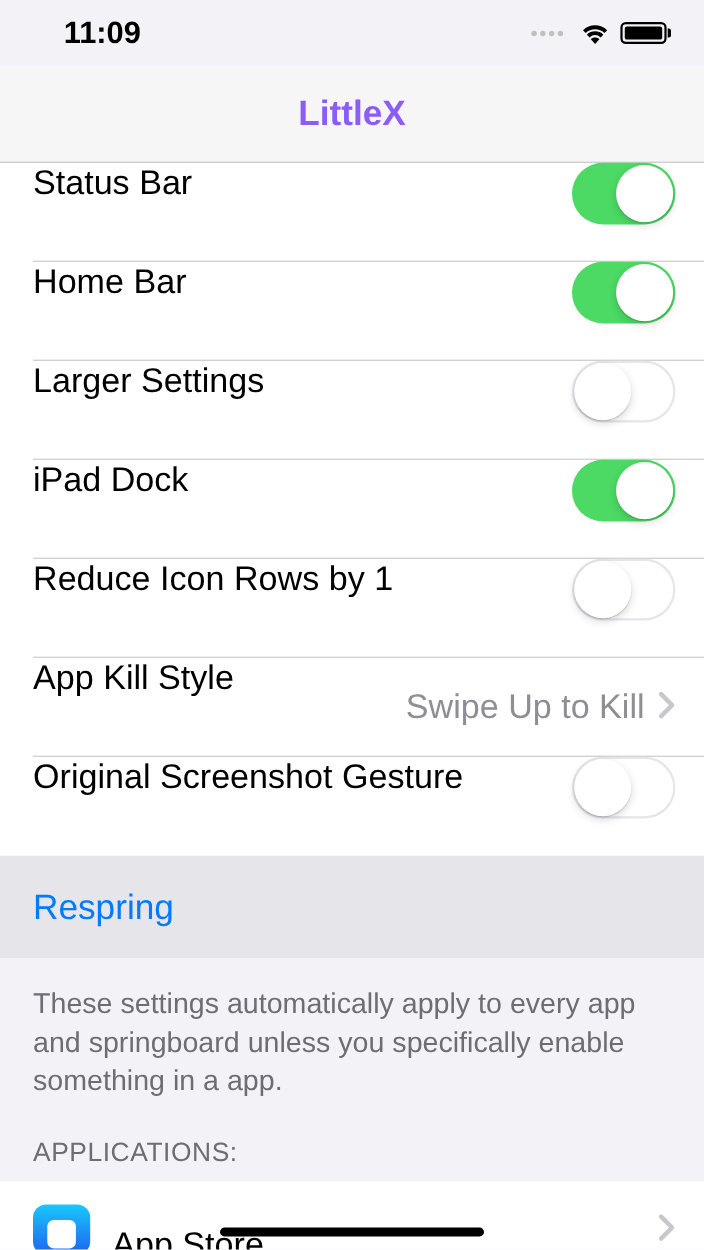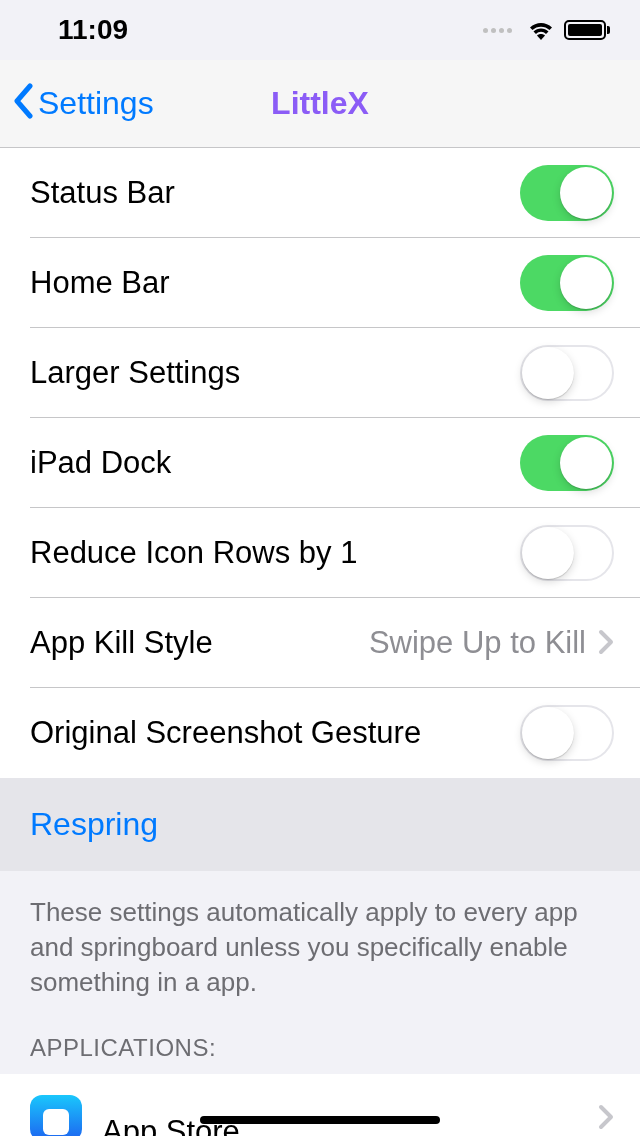--- a/index.html
+++ b/index.html
@@ -100,21 +100,20 @@
       transform: translateX(-50%);
       font-size: 32px;
       font-weight: 600;
       color: #8b5cf6;
     }
     .settings-list {
       background: #fff;
     }
     .settings-row {
       display: flex;
-      align-items: center;
       justify-content: space-between;
       min-height: 90px;
       padding: 0 26px 0 30px;
       position: relative;
     }
     .settings-row::after {
       content: "";
       position: absolute;
       bottom: 0;
       left: 30px;
@@ -262,28 +261,20 @@
     <div class="battery-icon">
       <div class="battery-body">
           <div class="battery-fill"></div>
         </div>
       <div class="battery-tip"></div>
     </div>
   </div>
 </div>
 
 <div class="nav-bar">
-  <div class="back-button">
-    <span class="back-chevron">
-      <svg width="22" height="36" viewBox="0 0 22 36">
-          <path d="M18 3 L5 18 L18 33" stroke="#007aff" stroke-width="5" fill="none" stroke-linecap="round" stroke-linejoin="round"></path>
-        </svg>
-    </span>
-    <span>Settings</span>
-  </div>
   <div class="nav-title">LittleX</div>
 </div>
 
 <div class="settings-list">
   <div class="settings-row">
     <span class="row-label">Status Bar</span>
     <div class="toggle on">
         <div class="toggle-knob"></div>
       </div>
   </div>

